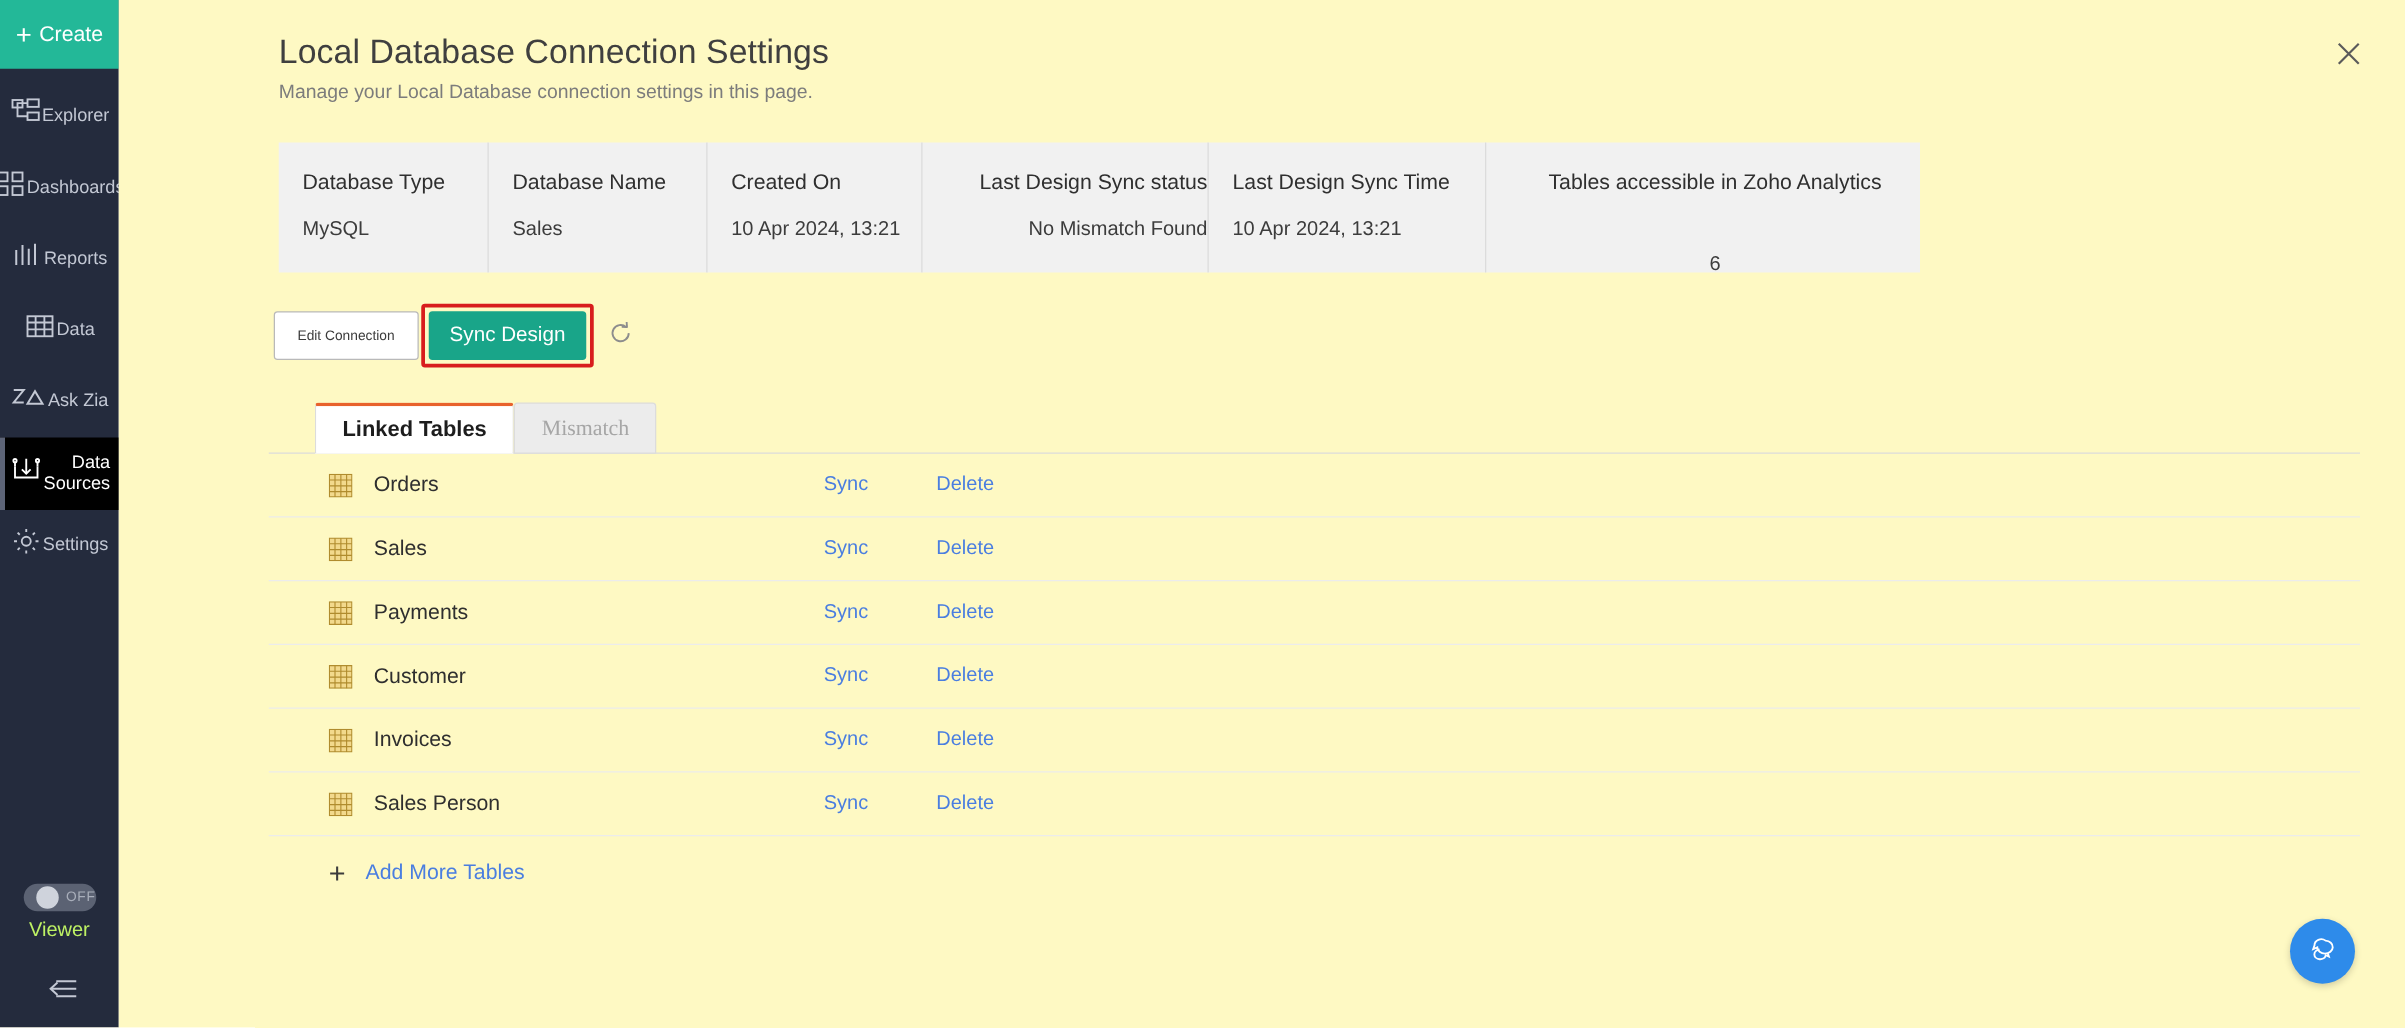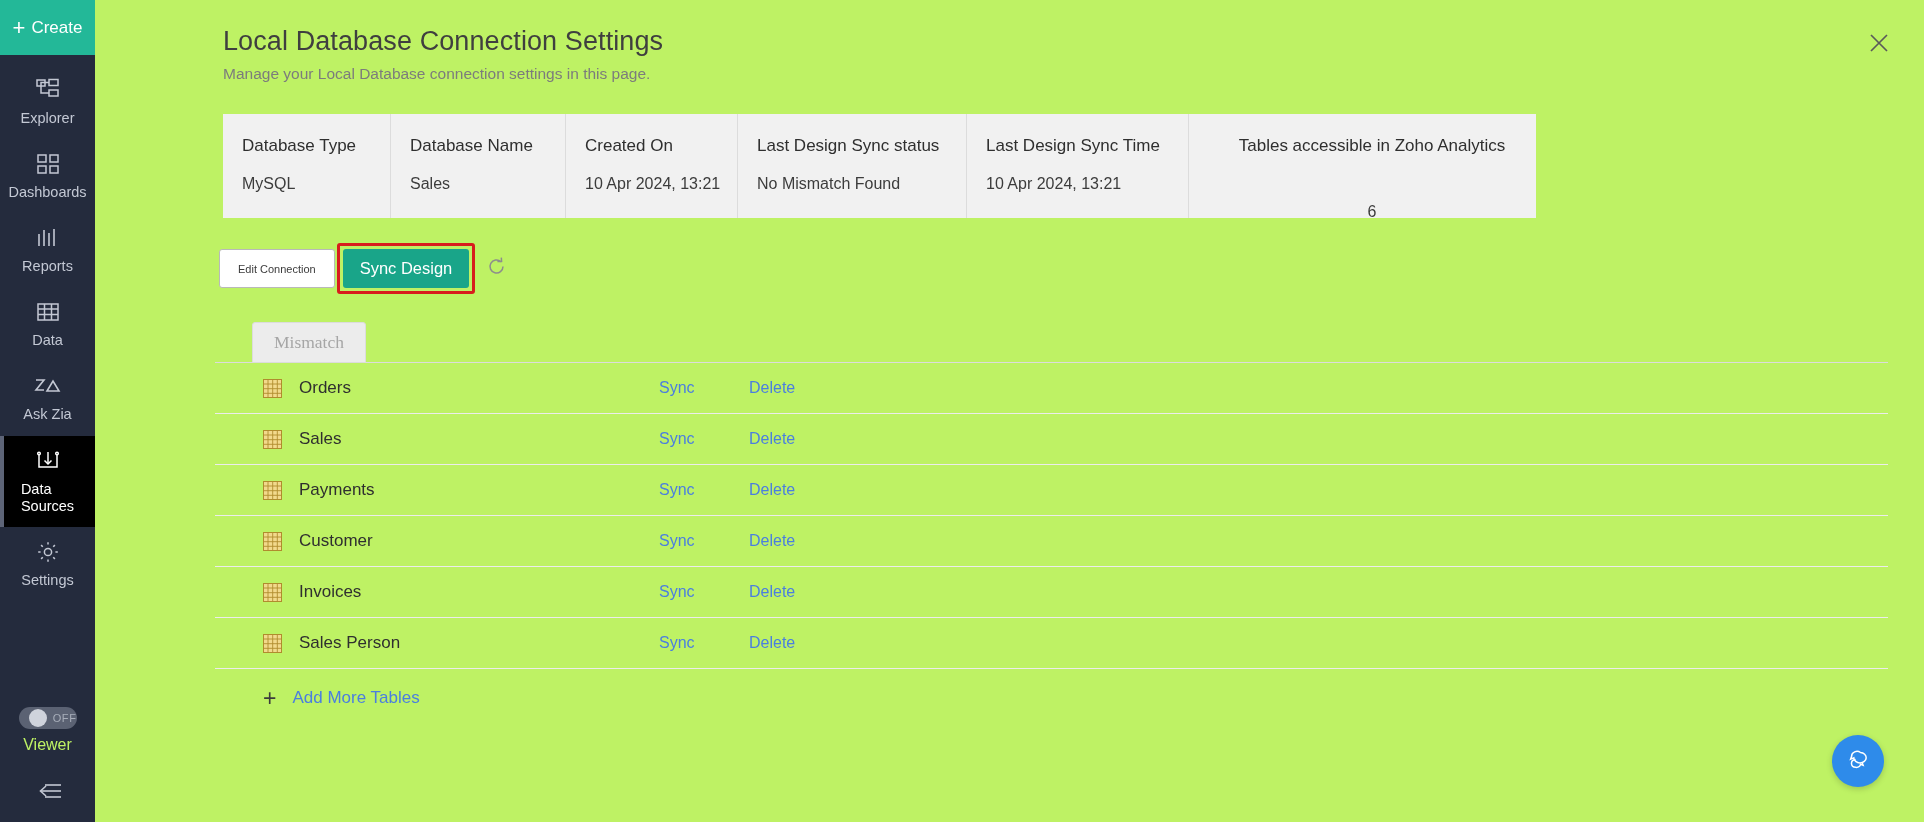--- a/index.html
+++ b/index.html
@@ -25,28 +25,28 @@
     background: #23b898;
     display: flex; align-items: center; justify-content: center;
     gap: 6px;
     color: #ffffff;
     font-size: 17px;
     cursor: pointer;
     user-select: none;
   }
   .create-plus { font-size: 22px; line-height: 1; font-weight: 400; }
   .nav-item {
-    display: flex; flex-direction: column;
+    display: flex; 
     align-items: center; justify-content: center;
     padding: 12px 2px 12px 2px;
     color: #c3c8d4;
     font-size: 14.5px;
     cursor: pointer;
     line-height: 1.18;
-    text-align: left;
+    text-align: right;
     position: relative;
   }
   .nav-item .nav-icon { margin-bottom: 7px; display: block; height: 26px; }
   .nav-item.spaced { margin-top: 10px; }
   .nav-item.active {
     background: #000000;
     color: #ffffff;
   }
   .nav-item.active::before {
     content: "";
@@ -79,21 +79,21 @@
   }
   .viewer-label { color: #bef264; font-size: 16px; }
   .collapse-row {
     display: flex; align-items: center; justify-content: center;
     height: 58px; cursor: pointer;
   }
 
   
   .main {
     flex: 1 1 auto; height: 822px;
-    background: #bef264;
+    background: #fef9c3;
     position: relative;
     overflow: hidden;
   }
   .close-btn {
     position: absolute; top: 30px; right: 30px;
     width: 30px; height: 30px;
     display: flex; align-items: center; justify-content: center;
     cursor: pointer;
   }
   .page-head { padding: 26px 0 0 128px; }
@@ -115,21 +115,21 @@
   }
   .summary-cell {
     padding: 22px 0 4px 0;
     display: flex; flex-direction: column;
     border-right: 1px solid #dcdcdc;
   }
   .summary-cell:last-child { border-right: none; gap: 28px; }
   .sc-0 { width: 168px; padding-left: 19px; }
   .sc-1 { width: 175px; padding-left: 19px; }
   .sc-2 { width: 172px; padding-left: 19px; }
-  .sc-3 { width: 229px; padding-left: 19px; }
+  .sc-3 { width: 229px; padding-left: 19px; text-align: right; }
   .sc-4 { width: 222px; padding-left: 19px; }
   .sc-5 { width: 347px; padding-left: 19px; align-items: center; }
   .sc-label {
     font-size: 17px; color: #2f2f2f; font-weight: 400;
     white-space: nowrap;
   }
   .sc-value {
     font-size: 16px; color: #3c3c3c; margin-top: 19px;
     white-space: nowrap;
   }
@@ -425,20 +425,23 @@
         <span>
           <svg width="21" height="21" viewBox="0 0 21 21" fill="none" stroke="#8d8d8d" stroke-width="1.5">
             <path d="M17 10.5 A6.5 6.5 0 1 1 14.9 5.7"></path>
             <path d="M11.4 5.4 L15.6 5.6 L15.3 1.6" stroke-linejoin="round"></path>
           </svg>
         </span>
       </span>
     </div>
 
     <div class="tabs">
+      <div class="tab active">
+        <span>Linked Tables</span>
+      </div>
       <div class="tab inactive">
         <span>Mismatch</span>
       </div>
     </div>
     <div class="tabs-underline"></div>
 
     <div class="tbl-list">
 
       <div class="tbl-row">
         <span class="grid-icon">

